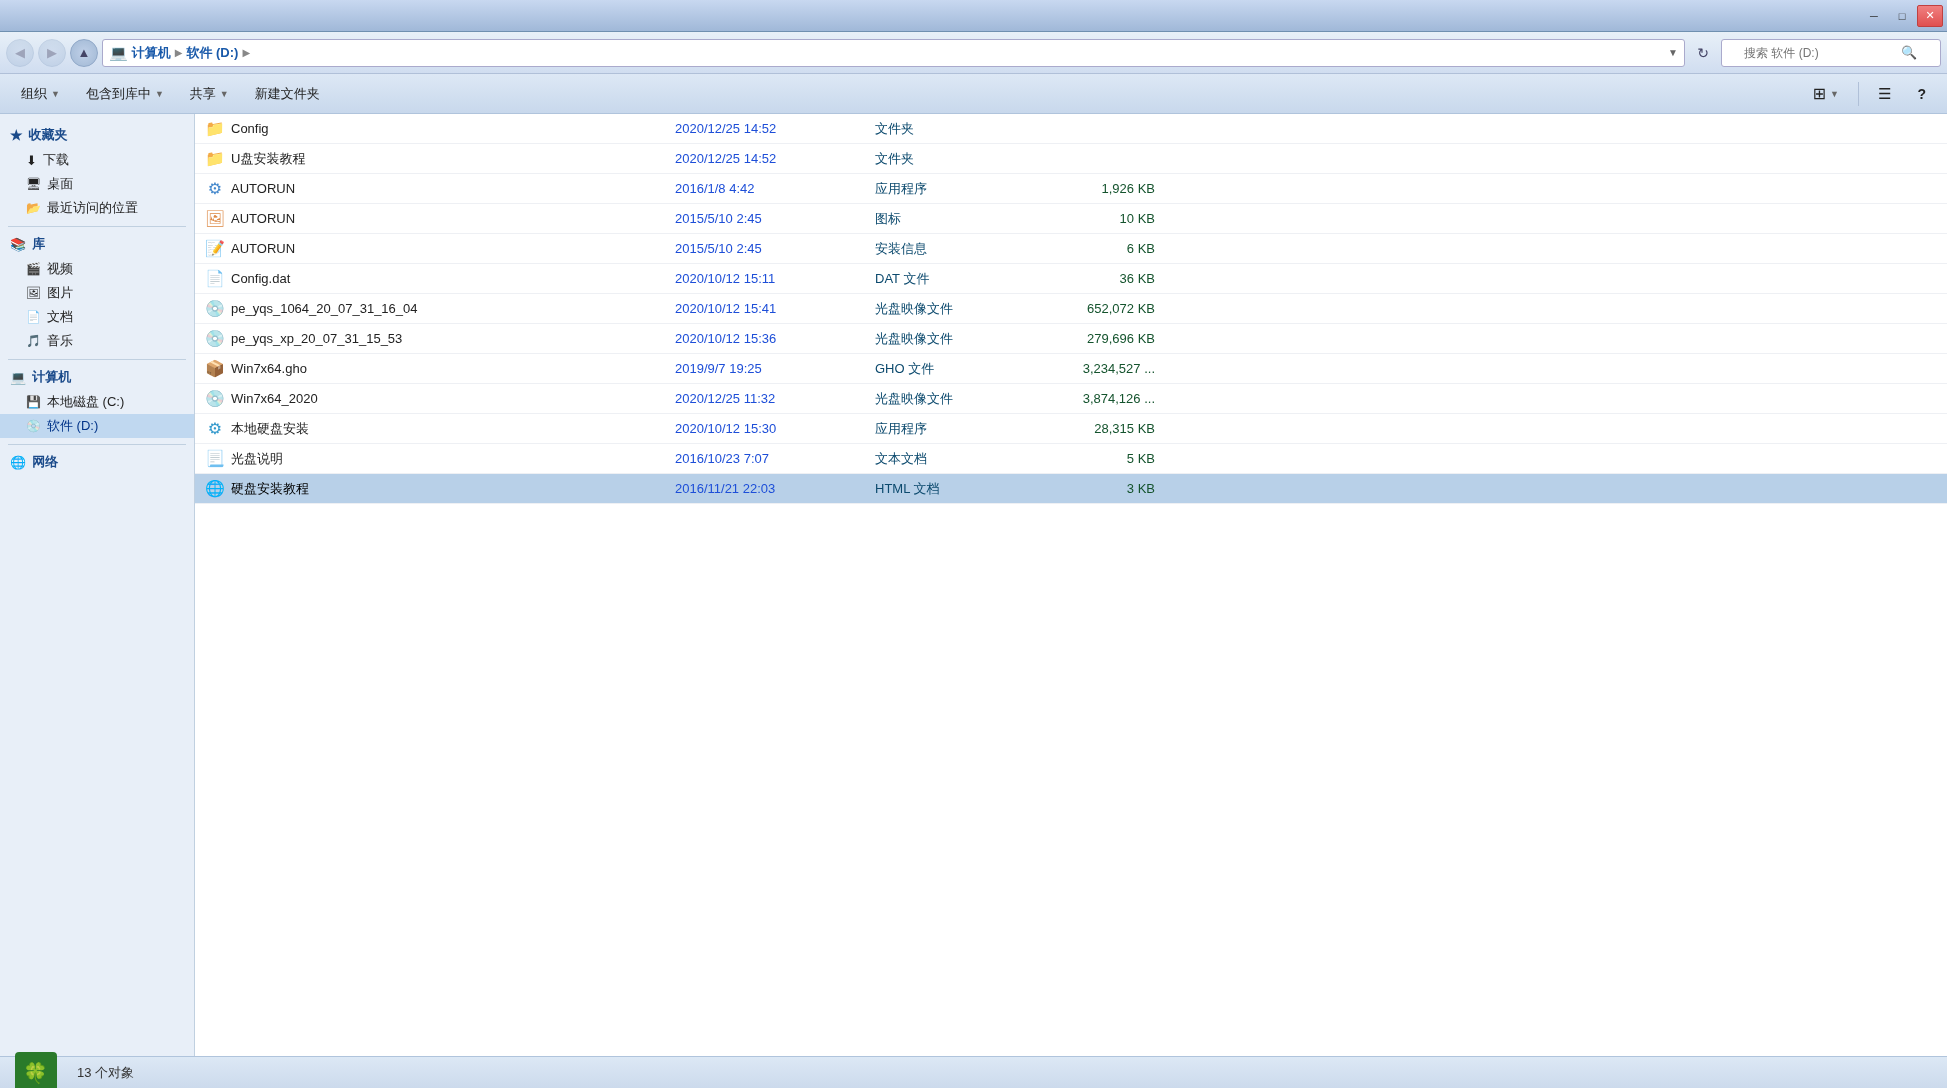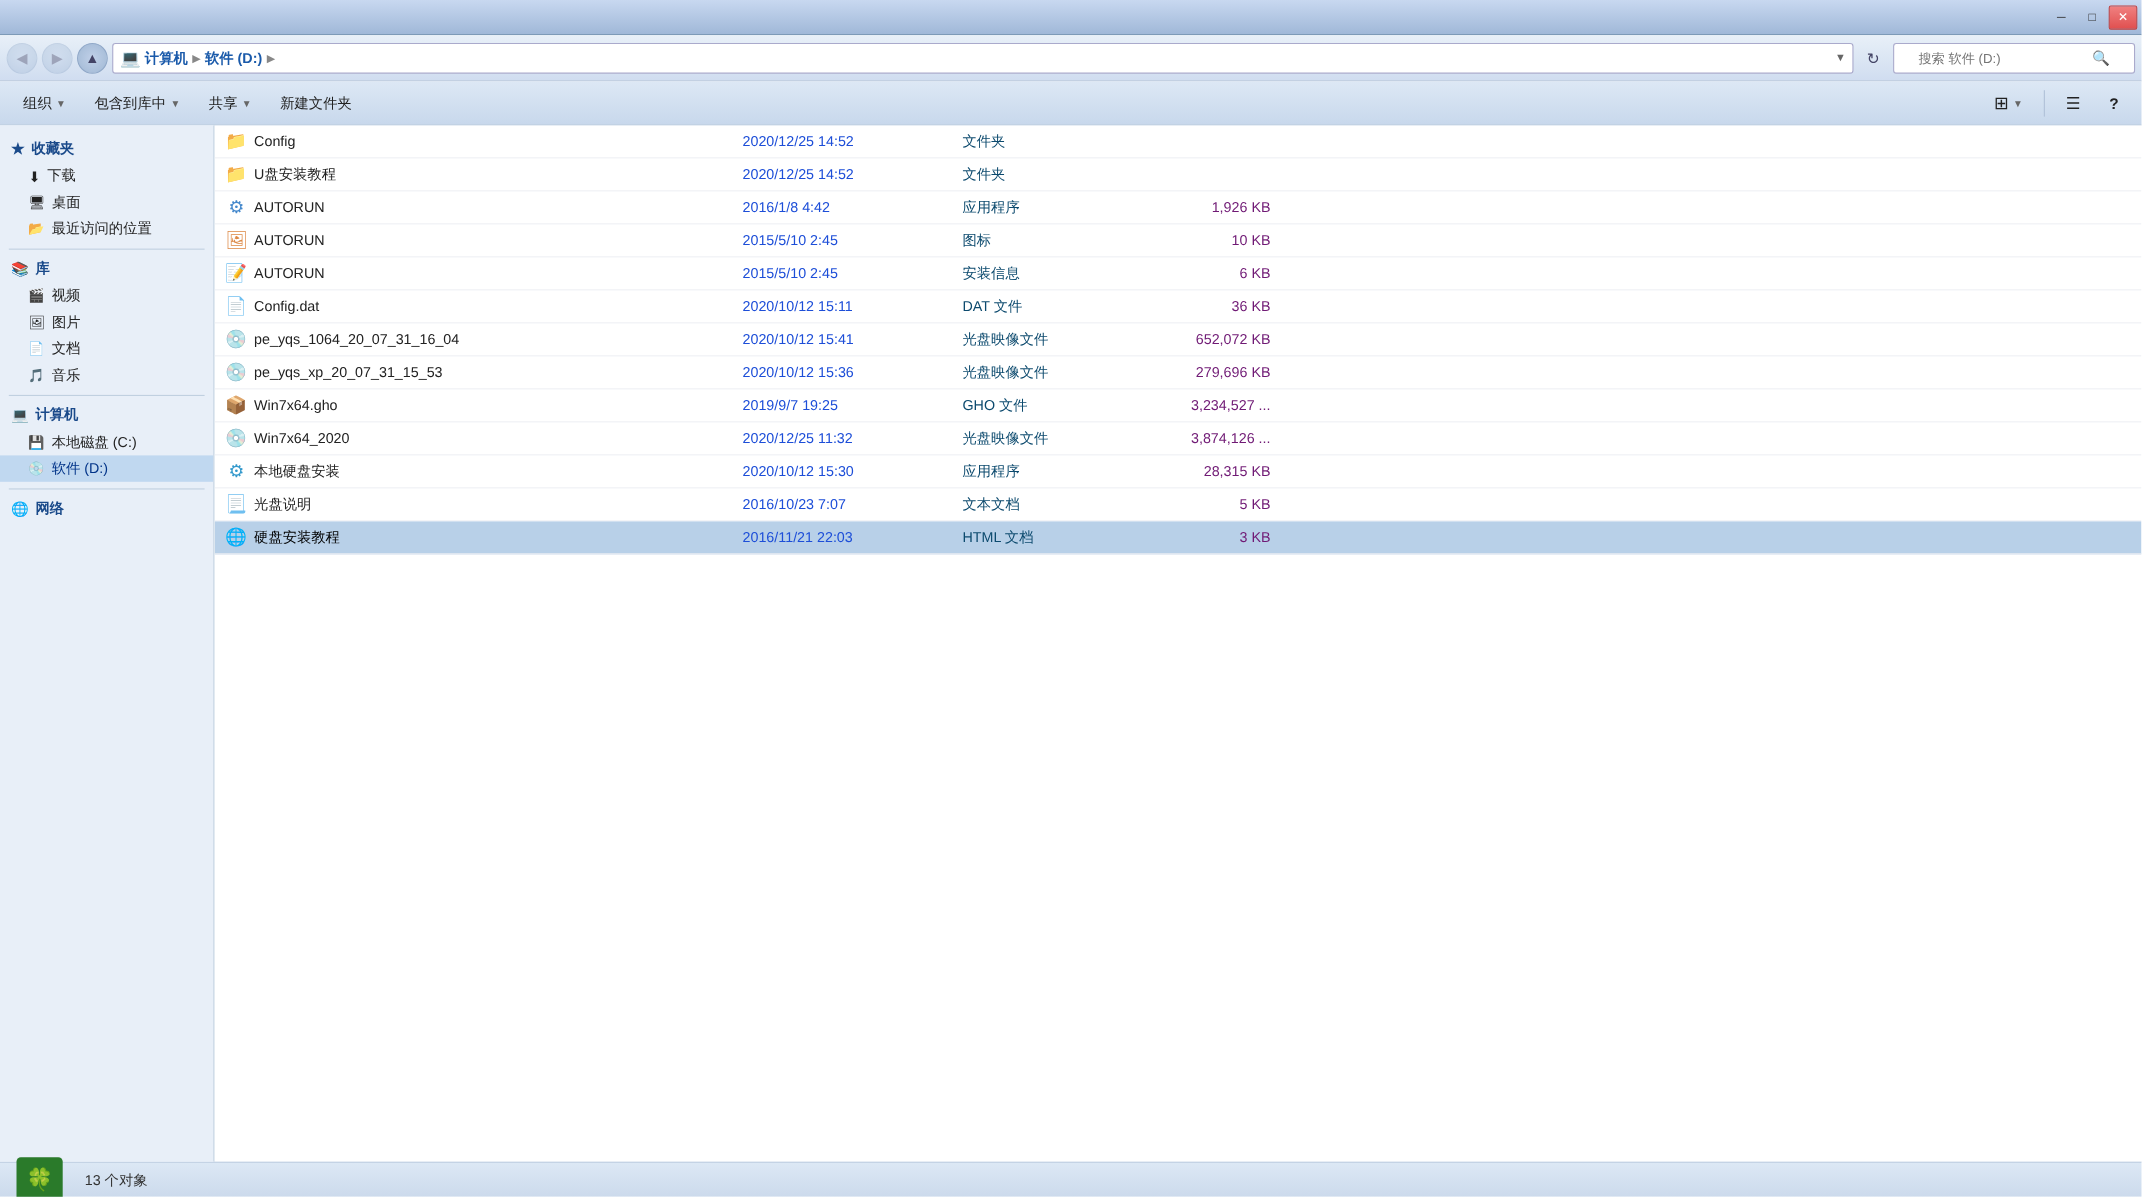--- a/index.html
+++ b/index.html
@@ -226,21 +226,21 @@
     .file-row .col-name {
       display: flex;
       align-items: center;
       gap: 6px;
       padding-left: 10px;
       width: 480px;
     }
     .file-icon { font-size: 16px; width: 20px; text-align: center; }
     .file-row .col-date { width: 200px; color: #1d4ed8; }
     .file-row .col-type { width: 160px; color: #0c4a6e; }
-    .file-row .col-size { width: 140px; padding-right: 20px; color: #701a75; }
+    .file-row .col-size { width: 140px; padding-right: 20px; color: #14532d; }
 
     
     .statusbar {
       height: 32px;
       background: linear-gradient(to bottom, #dce8f5, #ccdaec);
       border-top: 1px solid #b0c4dc;
       display: flex;
       align-items: center;
       padding: 0 15px;
       font-size: 13px;

